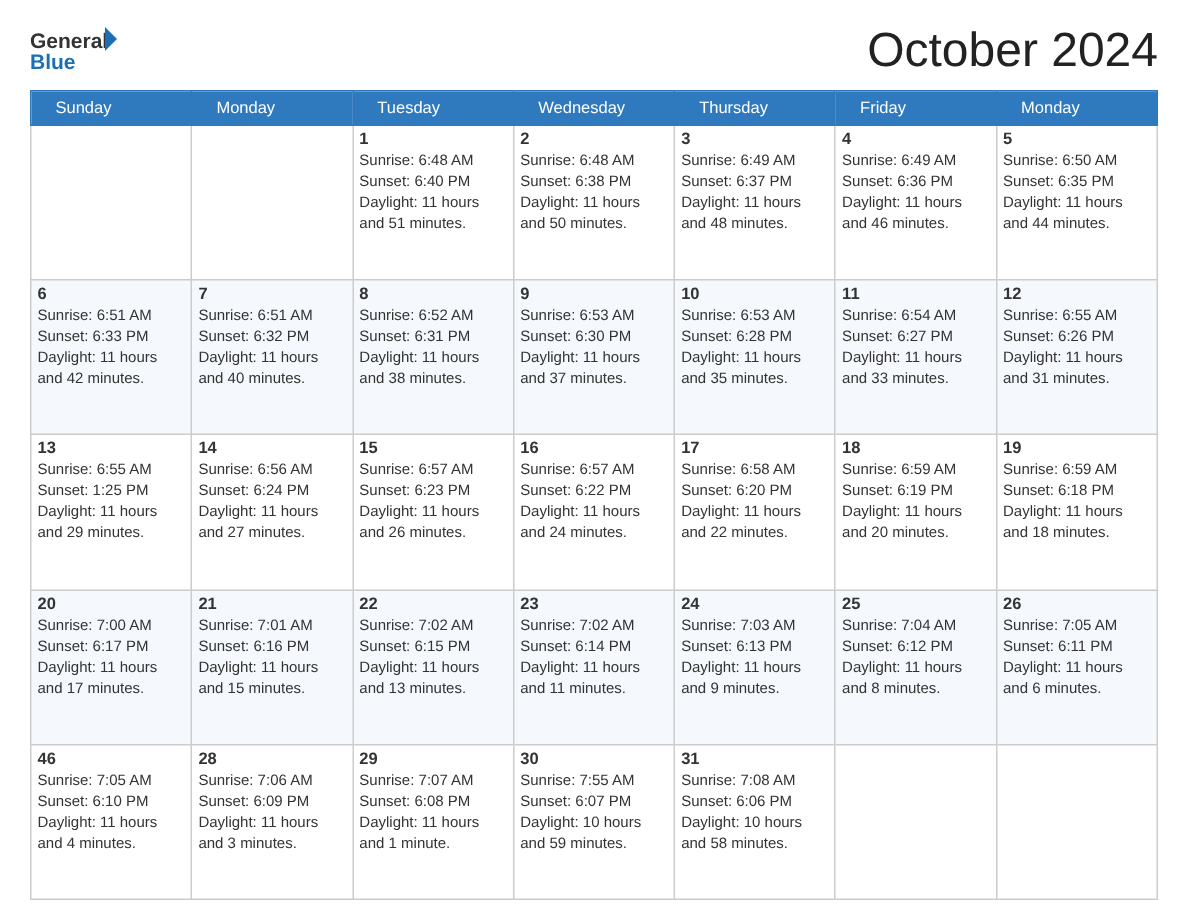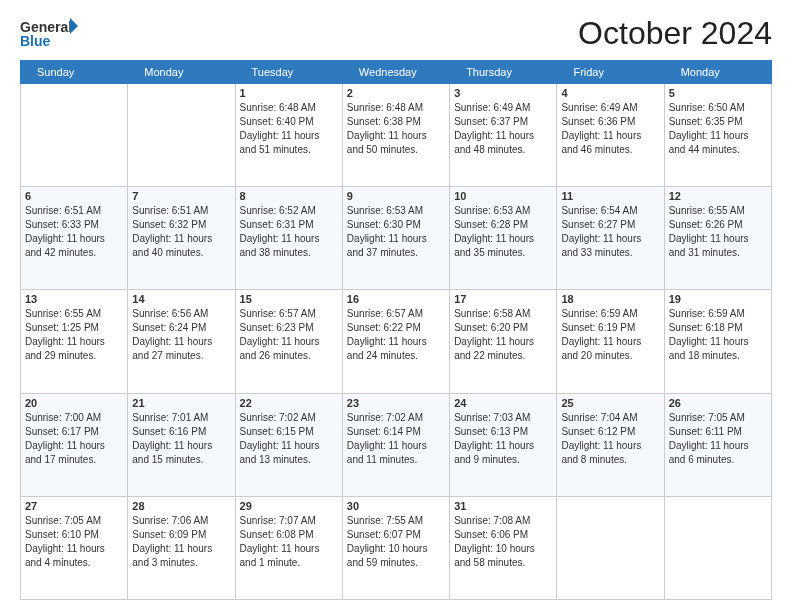--- a/index.html
+++ b/index.html
@@ -271,21 +271,21 @@
           </td>
           <td>
             <span class="day-num">26</span>
             <div class="day-info">Sunrise: 7:05 AM
 Sunset: 6:11 PM
 Daylight: 11 hours and 6 minutes.</div>
           </td>
         </tr>
         <tr>
           <td>
-            <span class="day-num">27</span>
+            <span class="day-num">46</span>
             <div class="day-info">Sunrise: 7:05 AM
 Sunset: 6:10 PM
 Daylight: 11 hours and 4 minutes.</div>
           </td>
           <td>
             <span class="day-num">28</span>
             <div class="day-info">Sunrise: 7:06 AM
 Sunset: 6:09 PM
 Daylight: 11 hours and 3 minutes.</div>
           </td>

